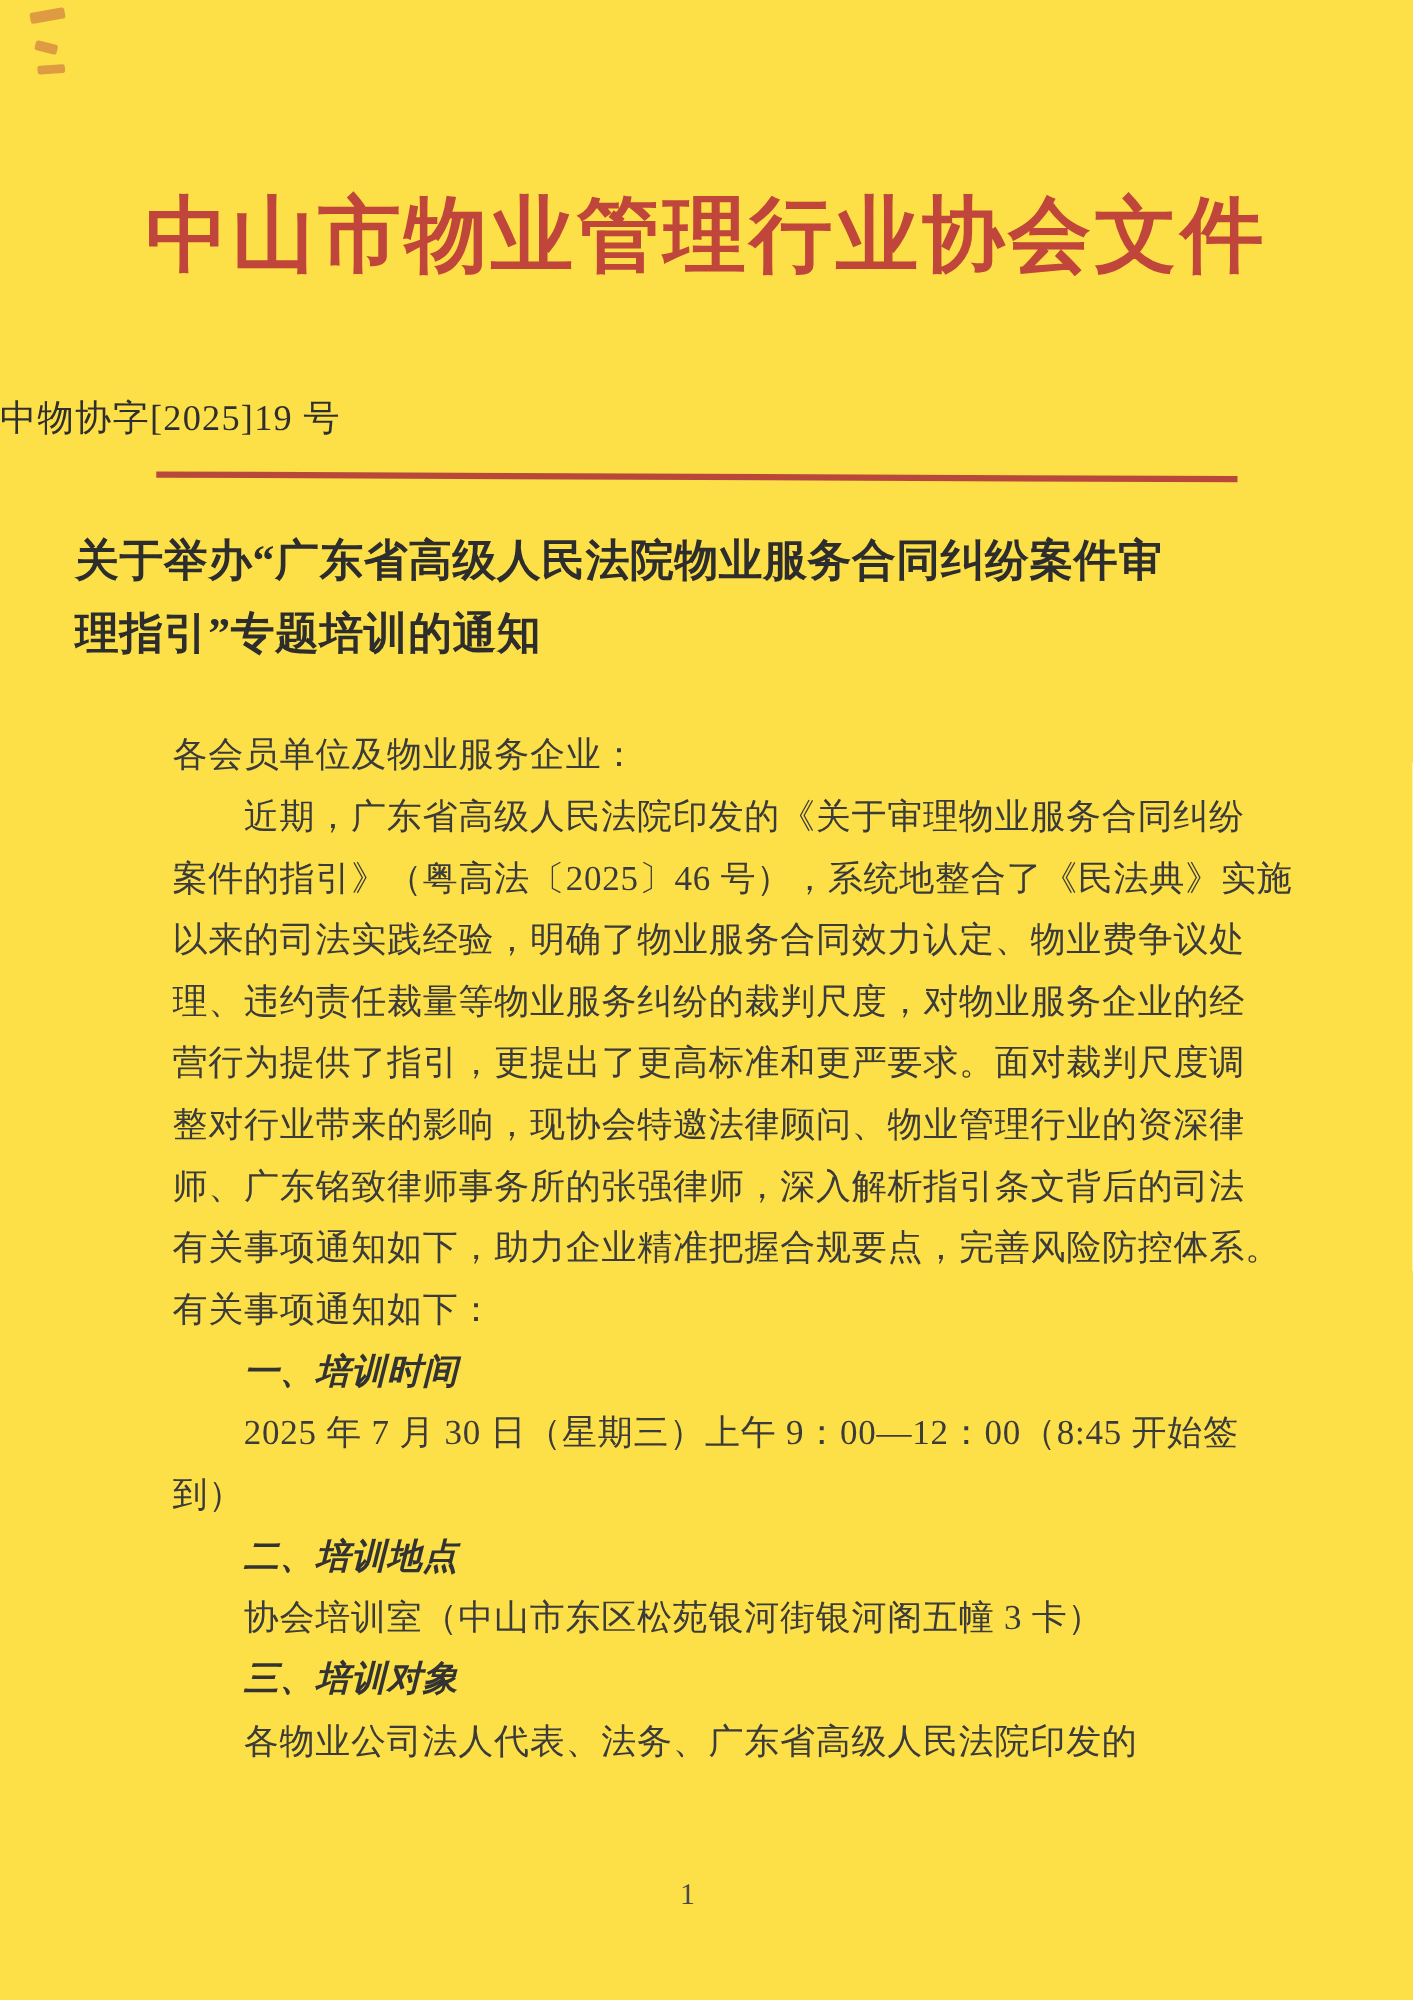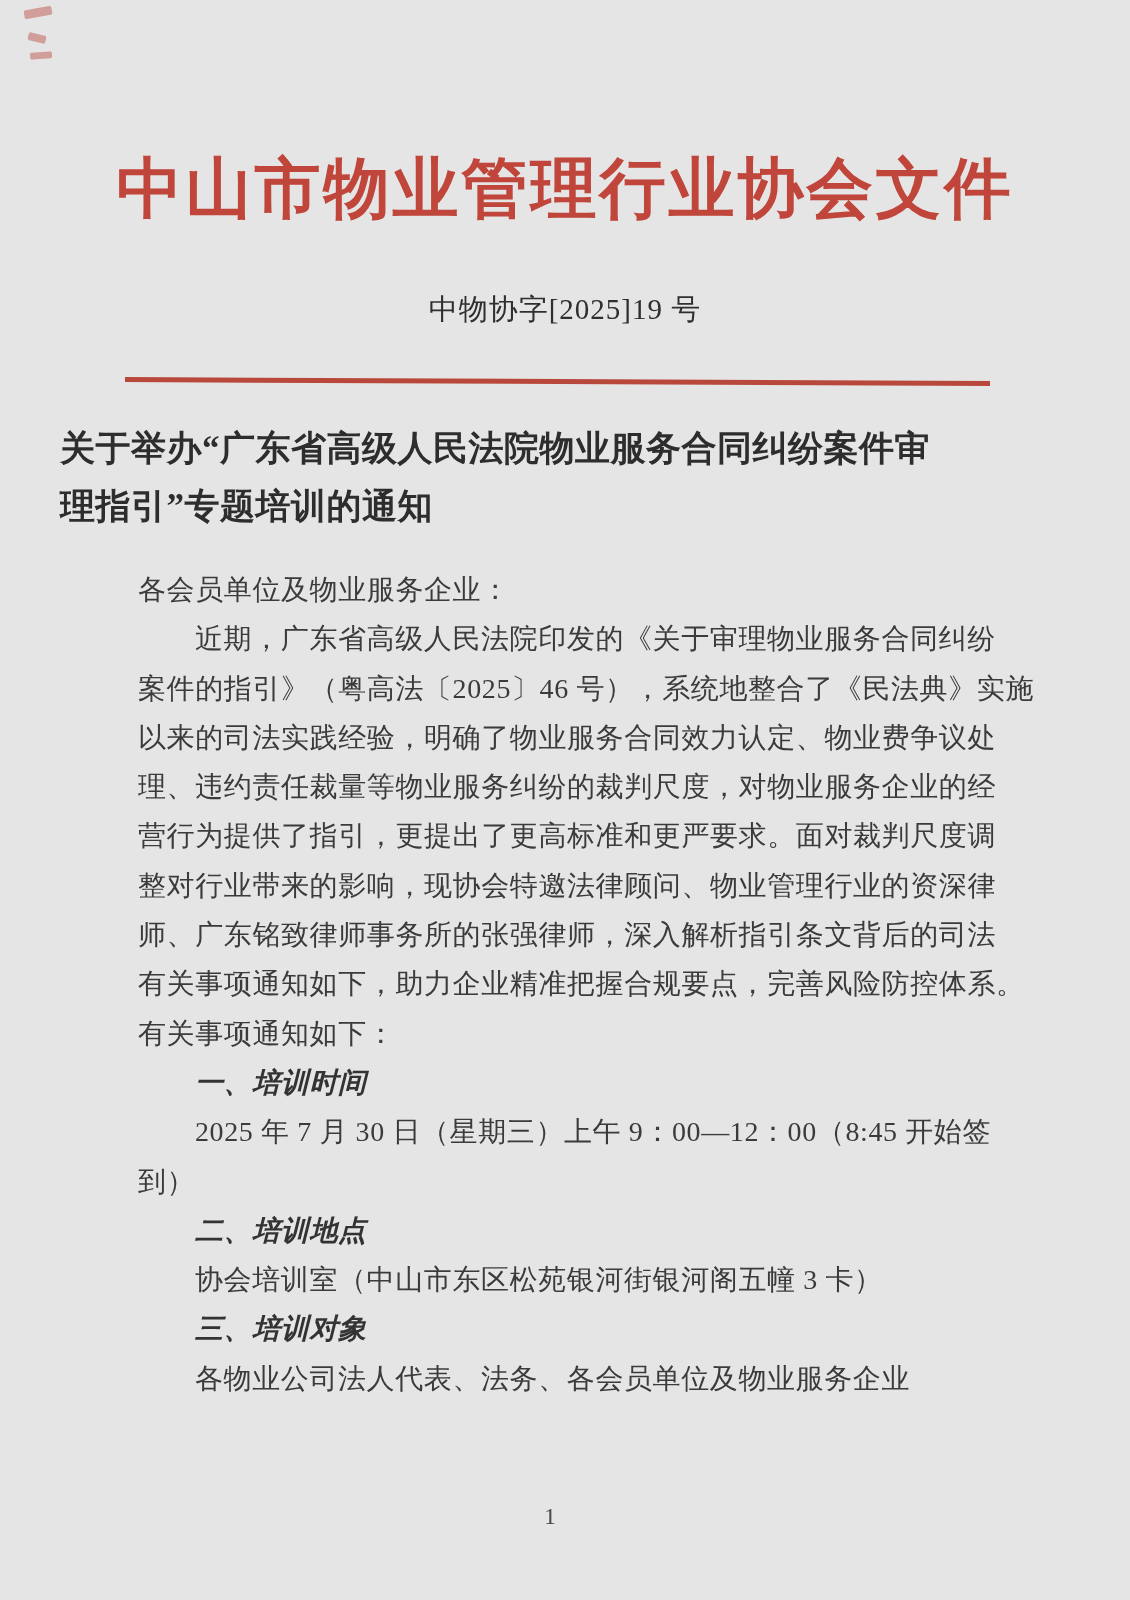--- a/index.html
+++ b/index.html
@@ -9,21 +9,21 @@
   }
   body {
     width: 1130px;
     height: 1600px;
     font-family: "Liberation Serif", "DejaVu Serif", serif;
   }
   .page {
     position: relative;
     width: 1130px;
     height: 1600px;
-    background: #e5e5e5;
+    background: #fde047;
     overflow: hidden;
   }
   
   .scan-artifact {
     position: absolute;
     border-radius: 2px;
     opacity: 0.45;
   }
   .scan-artifact.a1 { left: 24px; top: 8px;  width: 28px; height: 9px;  transform: rotate(-10deg); }
   .scan-artifact.a2 { left: 28px; top: 34px; width: 18px; height: 8px;  transform: rotate(14deg); }
@@ -36,24 +36,23 @@
     right: 0;
     text-align: center;
     font-size: 66px;
     line-height: 1;
     font-weight: bold;
     letter-spacing: 3px;
     white-space: nowrap;
   }
   .doc-number {
     position: absolute;
-    top: 292px;
+    top: 318px;
     left: 0;
     right: 0;
-    text-align: center;
     font-size: 29px;
     line-height: 1.2;
     color: #2f2f2f;
     letter-spacing: 1px;
   }
   .red-rule {
     position: absolute;
     top: 379px;
     left: 125px;
     width: 865px;
@@ -71,21 +70,21 @@
     color: #2d2d2d;
     line-height: 58px;
     letter-spacing: 0.5px;
   }
   .doc-title .t-line {
     display: block;
     white-space: nowrap;
   }
   .body-text {
     position: absolute;
-    top: 565px;
+    top: 580px;
     left: 138px;
     width: 856px;
     font-size: 28px;
     line-height: 49.3px;
     color: #3b3b3b;
     letter-spacing: 0.6px;
   }
   .line {
     white-space: nowrap;
   }
@@ -138,18 +137,18 @@
     <div class="line">整对行业带来的影响，现协会特邀法律顾问、物业管理行业的资深律</div>
     <div class="line">师、广东铭致律师事务所的张强律师，深入解析指引条文背后的司法</div>
     <div class="line">有关事项通知如下，助力企业精准把握合规要点，完善风险防控体系。</div>
     <div class="line">有关事项通知如下：</div>
     <div class="line indent heading">一、培训时间</div>
     <div class="line indent">2025 年 7 月 30 日（星期三）上午 9：00—12：00（8:45 开始签</div>
     <div class="line">到）</div>
     <div class="line indent heading">二、培训地点</div>
     <div class="line indent">协会培训室（中山市东区松苑银河街银河阁五幢 3 卡）</div>
     <div class="line indent heading">三、培训对象</div>
-    <div class="line indent">各物业公司法人代表、法务、各会员单位及物业服务企业</div>
+    <div class="line indent">各物业公司法人代表、法务、广东省高级人民法院印发的</div>
   </div>
 
   <div class="page-number">1</div>
 
 </div>
 
 </body></html>

